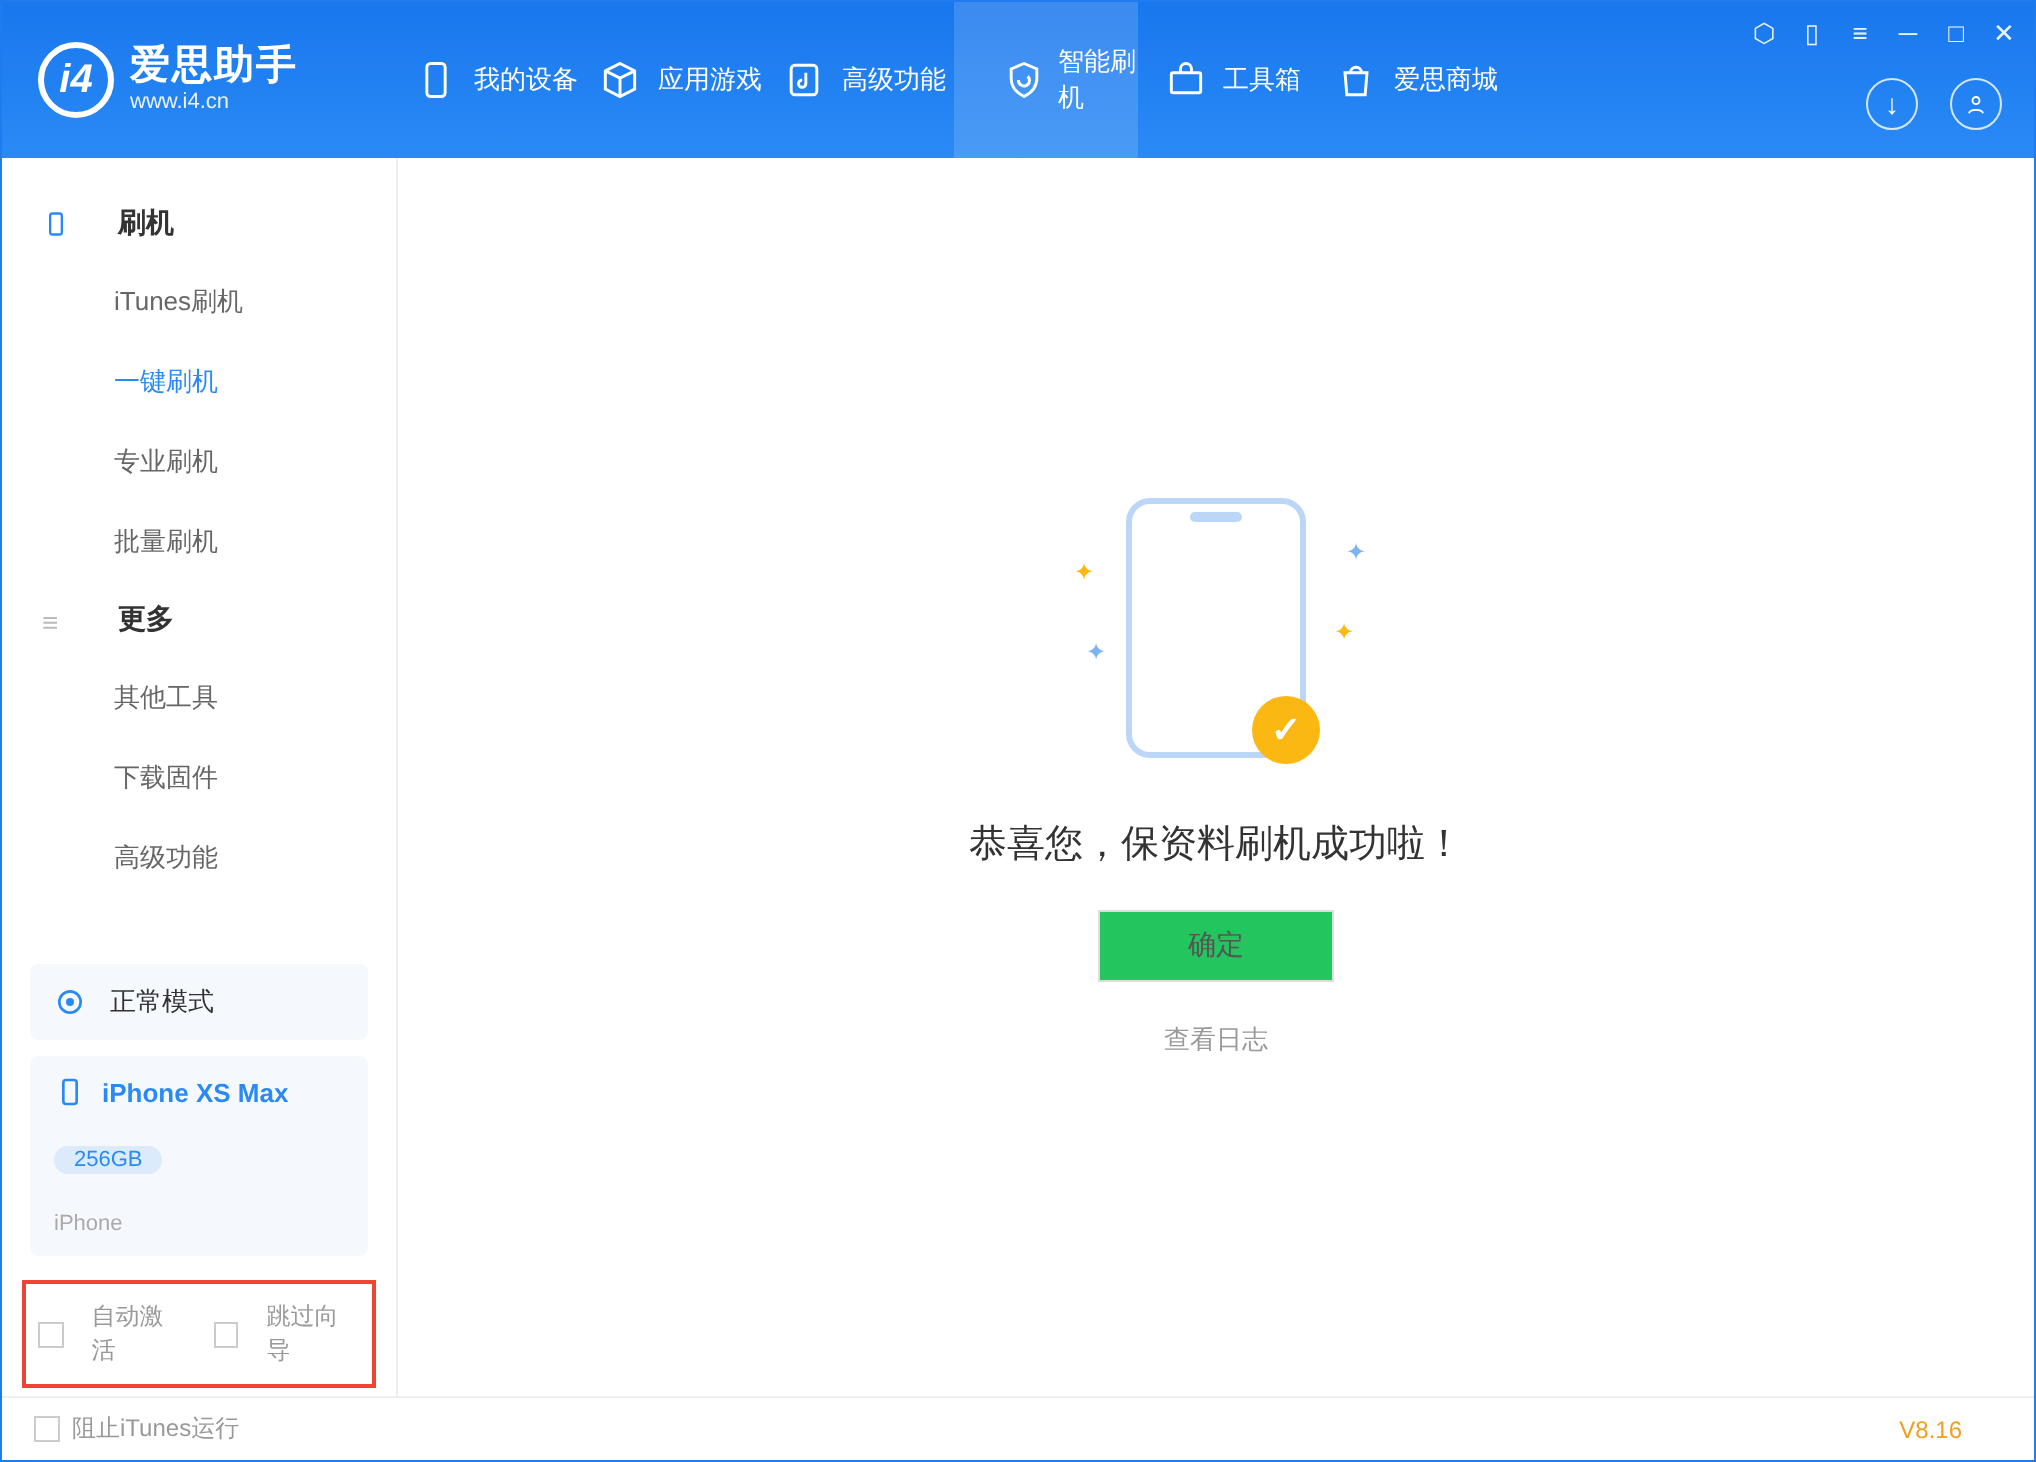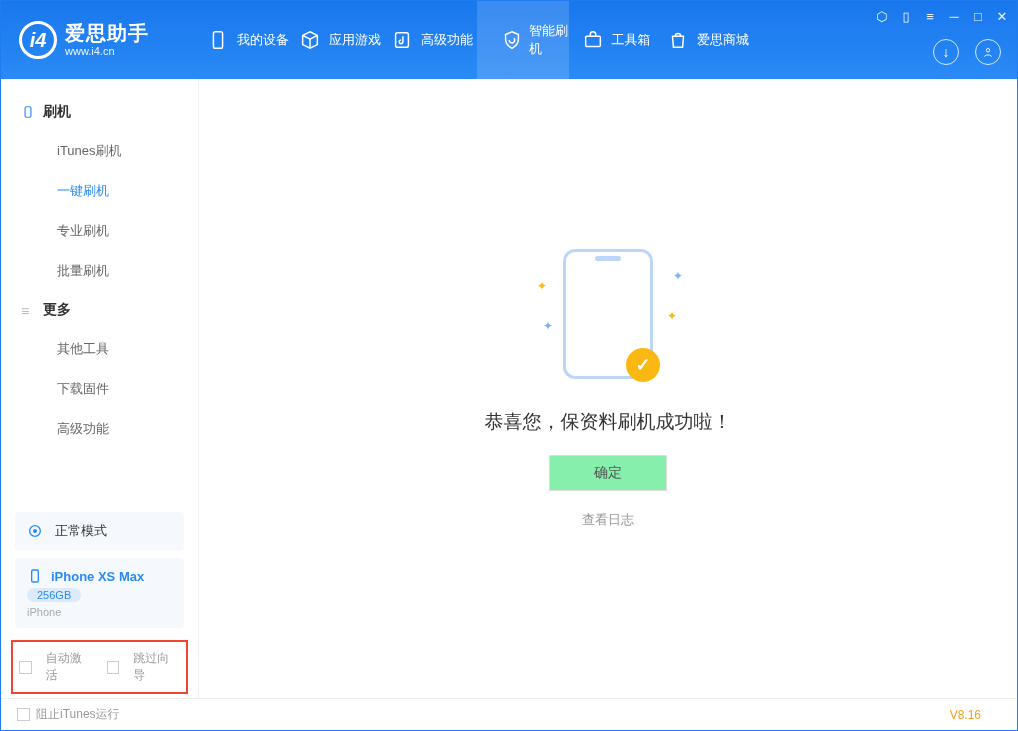--- a/index.html
+++ b/index.html
@@ -15,39 +15,39 @@
 .tab { width: 92px; display: flex; flex-direction: row; align-items: center; justify-content: center; cursor: pointer; font-size: 13px; gap: 6px; }
 .tab.active { background: rgba(255,255,255,.15); padding-left: 24px; }
 .tab-icon { width: 26px; height: 26px; display: flex; align-items: center; justify-content: center; }
 .header-icons-top { position: absolute; top: 8px; right: 8px; display: flex; gap: 10px; align-items: center; }
 .header-icons-top span { width: 14px; height: 14px; cursor: pointer; opacity: .9; display:flex; align-items:center; justify-content:center; font-size:13px; }
 .header-icons-bottom { position: absolute; bottom: 14px; right: 16px; display: flex; gap: 16px; }
 .header-icons-bottom span { width: 26px; height: 26px; border: 1.5px solid rgba(255,255,255,.8); border-radius: 50%; display:flex; align-items:center; justify-content:center; cursor:pointer; font-size:14px; }
 .body { flex: 1; display: flex; overflow: hidden; }
 .sidebar { width: 198px; border-right: 1px solid #eee; display: flex; flex-direction: column; }
 .side-nav { flex: 1; padding-top: 14px; }
-.section-head { display: flex; align-items: center; gap: 8px; padding: 10px 20px; font-size: 14px; color: #333; font-weight: bold; }
+.section-head { display: flex; align-items: center; gap: 24px; padding: 10px 20px; font-size: 14px; color: #333; font-weight: bold; }
 .section-head svg, .section-head .sec-icon { width:14px; height:14px; color:#2a8af5; }
 .nav-item { padding: 11px 20px 11px 56px; font-size: 13px; color: #666; cursor: pointer; }
 .nav-item.active { color: #2a8af5; }
 .mode-box, .device-box { background: #f5f9fe; border-radius: 4px; margin: 4px 14px; padding: 10px 12px; font-size: 13px; color: #333; display:flex; align-items:center; gap:12px; }
-.device-box { flex-direction: column; align-items: flex-start; gap: 4px; font-weight: bold; color:#2a8af5; }
+.device-box { flex-direction: column; align-items: flex-start; gap: 19px; font-weight: bold; color:#2a8af5; }
 .device-box .capacity { background:#dcebfb; color:#2a8af5; border-radius:10px; padding:1px 10px; font-size:11px; font-weight:normal;}
 .device-box .dtype { font-size:11px; color:#aaa; font-weight:normal;}
 .device-row { display:flex; align-items:center; gap:8px;}
 .checkbox-row { border: 2px solid #e43; margin: 8px 10px 4px; padding: 8px 6px; display: flex; gap: 14px; align-items: center; font-size: 12px; color: #999; }
 .cb { width: 13px; height: 13px; border: 1px solid #ccc; display: inline-block; }
 .main { flex: 1; display: flex; flex-direction: column; align-items: center; justify-content: center; gap: 20px; }
 .illus { width: 90px; height: 130px; border: 3px solid #bcd6f8; border-radius: 12px; position: relative; background:#fff;}
 .illus::before { content:''; position:absolute; top:4px; left:50%; transform:translateX(-50%); width:26px; height:5px; background:#bcd6f8; border-radius:3px;}
 .illus .check { position:absolute; bottom:-6px; right:-10px; width:34px; height:34px; background:#fcb812; border-radius:50%; display:flex; align-items:center; justify-content:center; color:#fff; font-size:18px; font-weight:bold;}
 .spark { position:absolute; color:#fcb812; font-size:12px;}
 .spark.s1{ top:30px; left:-26px;} .spark.s2{top:70px; left:-20px; color:#7ab4f5;} .spark.s3{top:20px; right:-30px; color:#7ab4f5;} .spark.s4{top:60px; right:-24px;}
 .msg { font-size: 19px; color: #333; }
-.ok-btn { border: 1px solid #ddd; background:#86efac; padding: 8px 44px; font-size: 14px; color:#555; cursor:pointer; }
+.ok-btn { border: 1px solid #ddd; background:#22c55e; padding: 8px 44px; font-size: 14px; color:#555; cursor:pointer; }
 .log-link { font-size: 13px; color: #999; cursor: pointer; }
 .footer { height: 32px; border-top: 1px solid #eee; display: flex; align-items: center; padding: 0 16px; font-size: 12px; color: #999; }
 .footer .left { flex: 1; display:flex; align-items:center; gap:6px;}
 .footer .ver { color:#f0a020; margin-right:20px;}
 .footer .links span { margin: 0 10px; color:#999; cursor:pointer;}
 .footer .sep { color:#ddd; }
 .icon-line { stroke:#fff; stroke-width:1.6; fill:none; }
 .illus-wrap { position:relative; margin-bottom:10px;}
 </style>
 </head>

